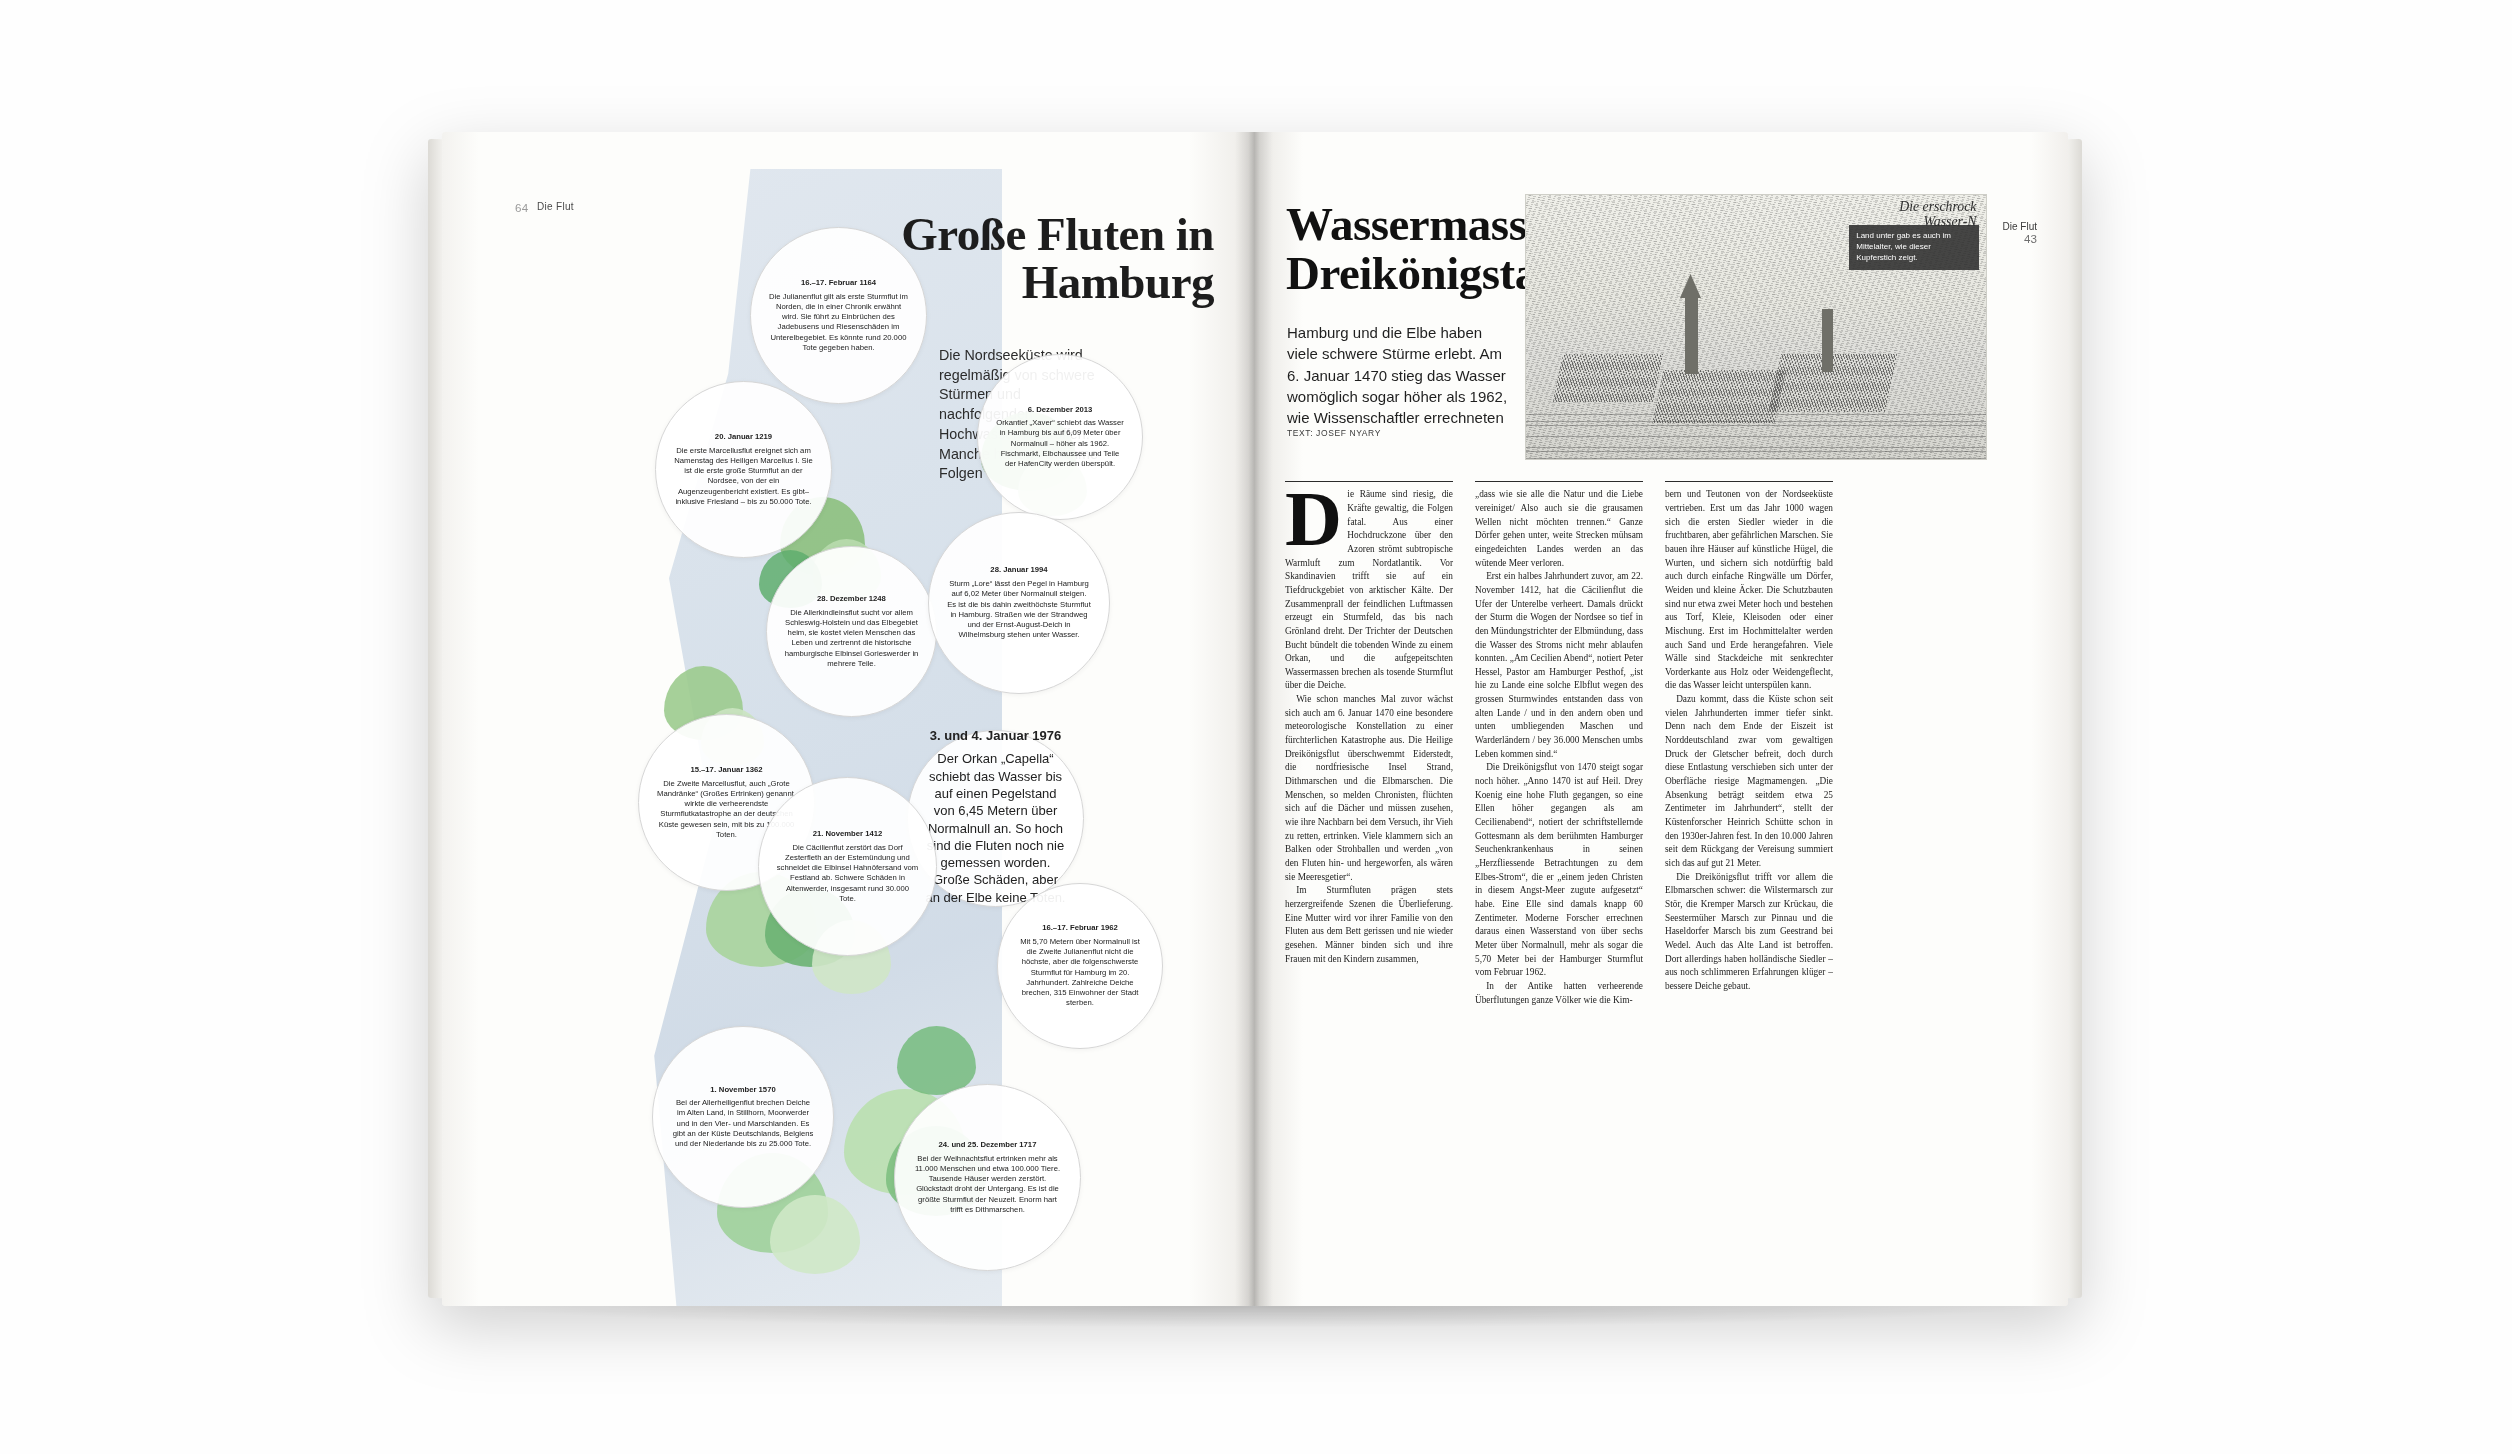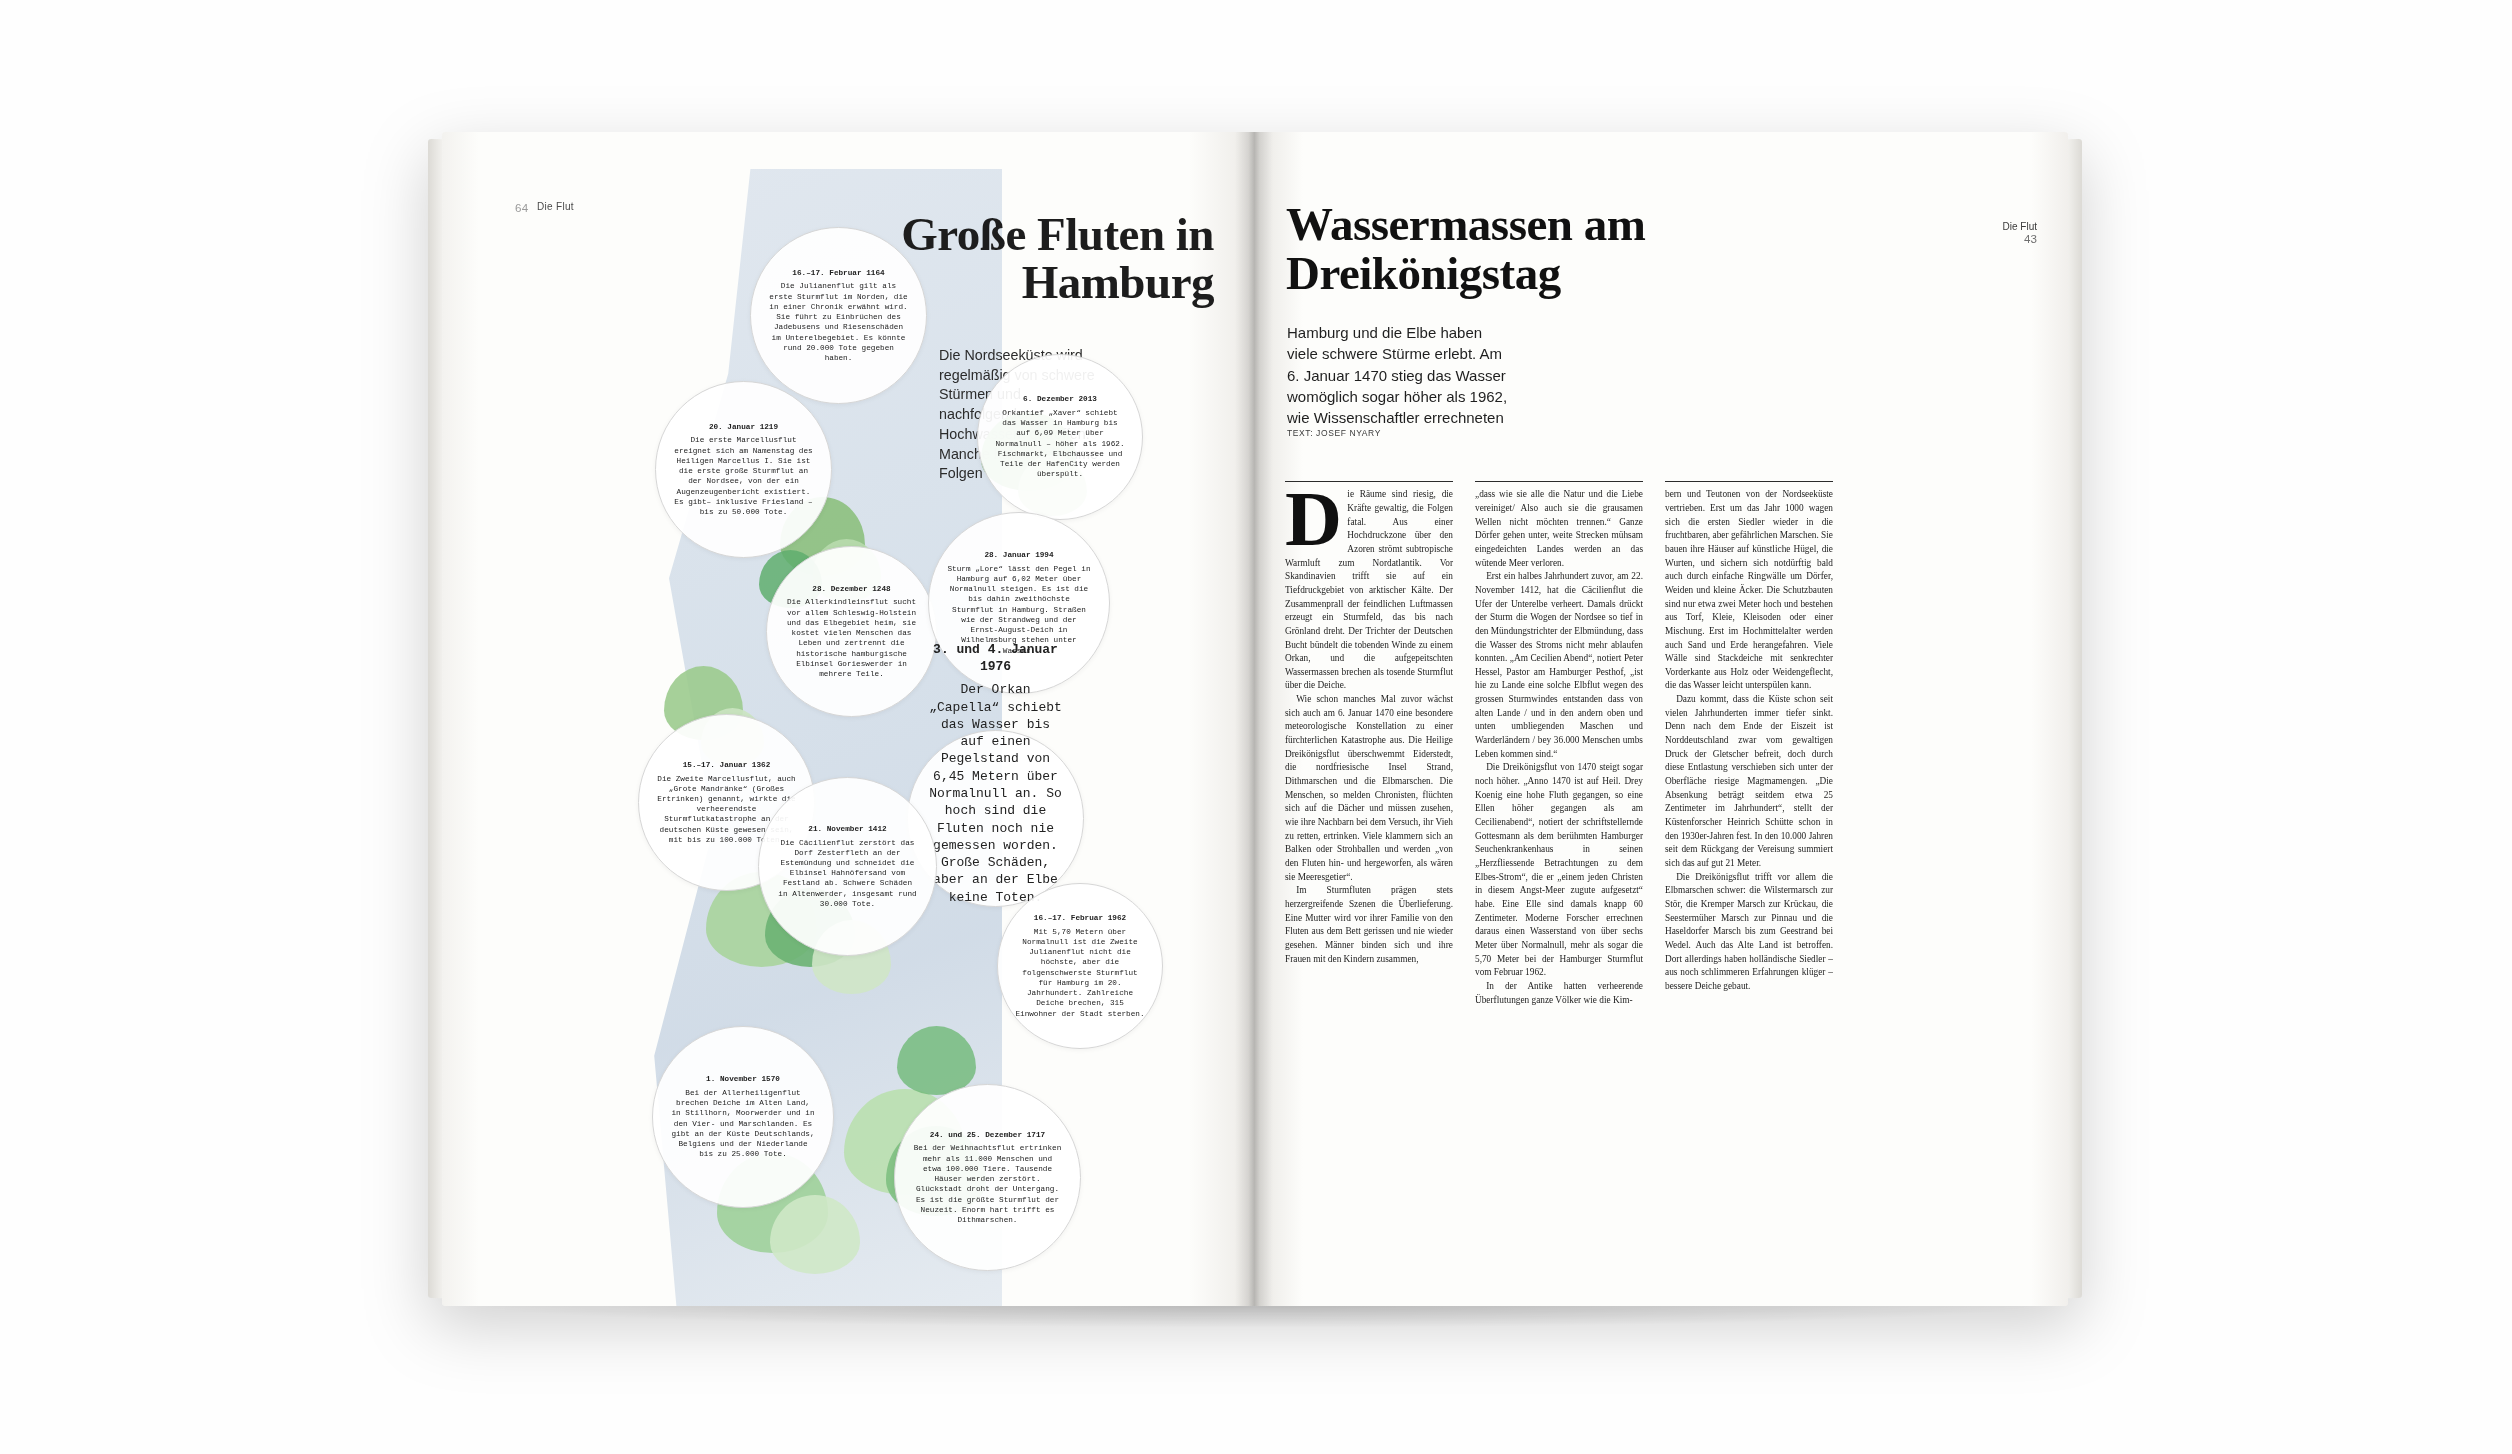--- a/index.html
+++ b/index.html
@@ -57,21 +57,21 @@
   }
 
   
   .bubble{
     position:absolute;border-radius:50%;
     background:rgba(255,255,255,.93);
     border:0.5px solid #d6d6d6;
     box-shadow:0 1.1px 5.3px rgba(0,0,0,.05);
     display:flex;align-items:center;justify-content:center;
     text-align:center;
-    font-family:Liberation Mono, monospace;
+    font-family:Liberation Sans, sans-serif;
     color:#222;
     z-index:12;
   }
   .bubble .inner{padding:0 10%;}
   .bubble .b-date{display:block;font-weight:700;margin-bottom:.45em;}
   .bubble .b-text{display:block;font-weight:400;}
 
   .leaf{position:absolute;border-radius:50% 50% 50% 50%/60% 60% 40% 40%;z-index:8;}
 
   
@@ -238,20 +238,31 @@
           <span class="b-text">Bei der Weihnachtsflut ertrinken mehr als 11.000 Menschen und etwa 100.000 Tiere. Tausende Häuser werden zerstört. Glückstadt droht der Untergang. Es ist die größte Sturmflut der Neuzeit. Enorm hart trifft es Dithmarschen.</span>
         </div>
       </div>
     </div>
 
     <div class="page" id="right-page">
       <h1 id="art-title">Wassermassen am Dreikönigstag</h1>
       <div id="art-standfirst">Hamburg und die Elbe haben viele schwere Stürme erlebt. Am 6. Januar 1470 stieg das Wasser womöglich sogar höher als 1962, wie Wissenschaftler errechneten</div>
       <div id="art-byline">TEXT: JOSEF NYARY</div>
 
+      <div id="engraving">
+        <div class="eng-roof" style="left:32px;top:159px;width:100px;height:48px;"></div>
+        <div class="eng-roof" style="left:132px;top:175px;width:122px;height:53px;"></div>
+        <div class="eng-roof" style="left:249px;top:159px;width:116px;height:58px;"></div>
+        <div class="eng-tower" style="left:159px;top:100px;width:12.7px;height:79px;"></div>
+        <div class="eng-tower" style="left:154px;top:79px;width:21px;height:24px;clip-path:polygon(50% 0,100% 100%,0 100%);"></div>
+        <div class="eng-tower" style="left:296px;top:114px;width:10.6px;height:63px;"></div>
+        <div class="eng-water"></div>
+        <div id="eng-script">Die erschrock Wasser-N</div>
+        <div id="eng-caption-box">Land unter gab es auch im Mittelalter, wie dieser Kupferstich zeigt.</div>
+      </div>
 
       <div id="folio-right">
         <div>Die Flut</div>
         <div class="num">43</div>
       </div>
 
       <div id="cols">
         <div class="col">
           <div class="rule-top"></div>
           <p class="first"><span class="dropcap">D</span><span>ie Räume sind riesig, die Kräfte gewaltig, die Folgen fatal. Aus einer Hochdruckzone über den Azoren strömt subtropische Warmluft zum Nordatlantik. Vor Skandinavien trifft sie auf ein Tiefdruckgebiet von arktischer Kälte. Der Zusammenprall der feindlichen Luftmassen erzeugt ein Sturmfeld, das bis nach Grönland dreht. Der Trichter der Deutschen Bucht bündelt die tobenden Winde zu einem Orkan, und die aufgepeitschten Wassermassen brechen als tosende Sturmflut über die Deiche.</span></p>

